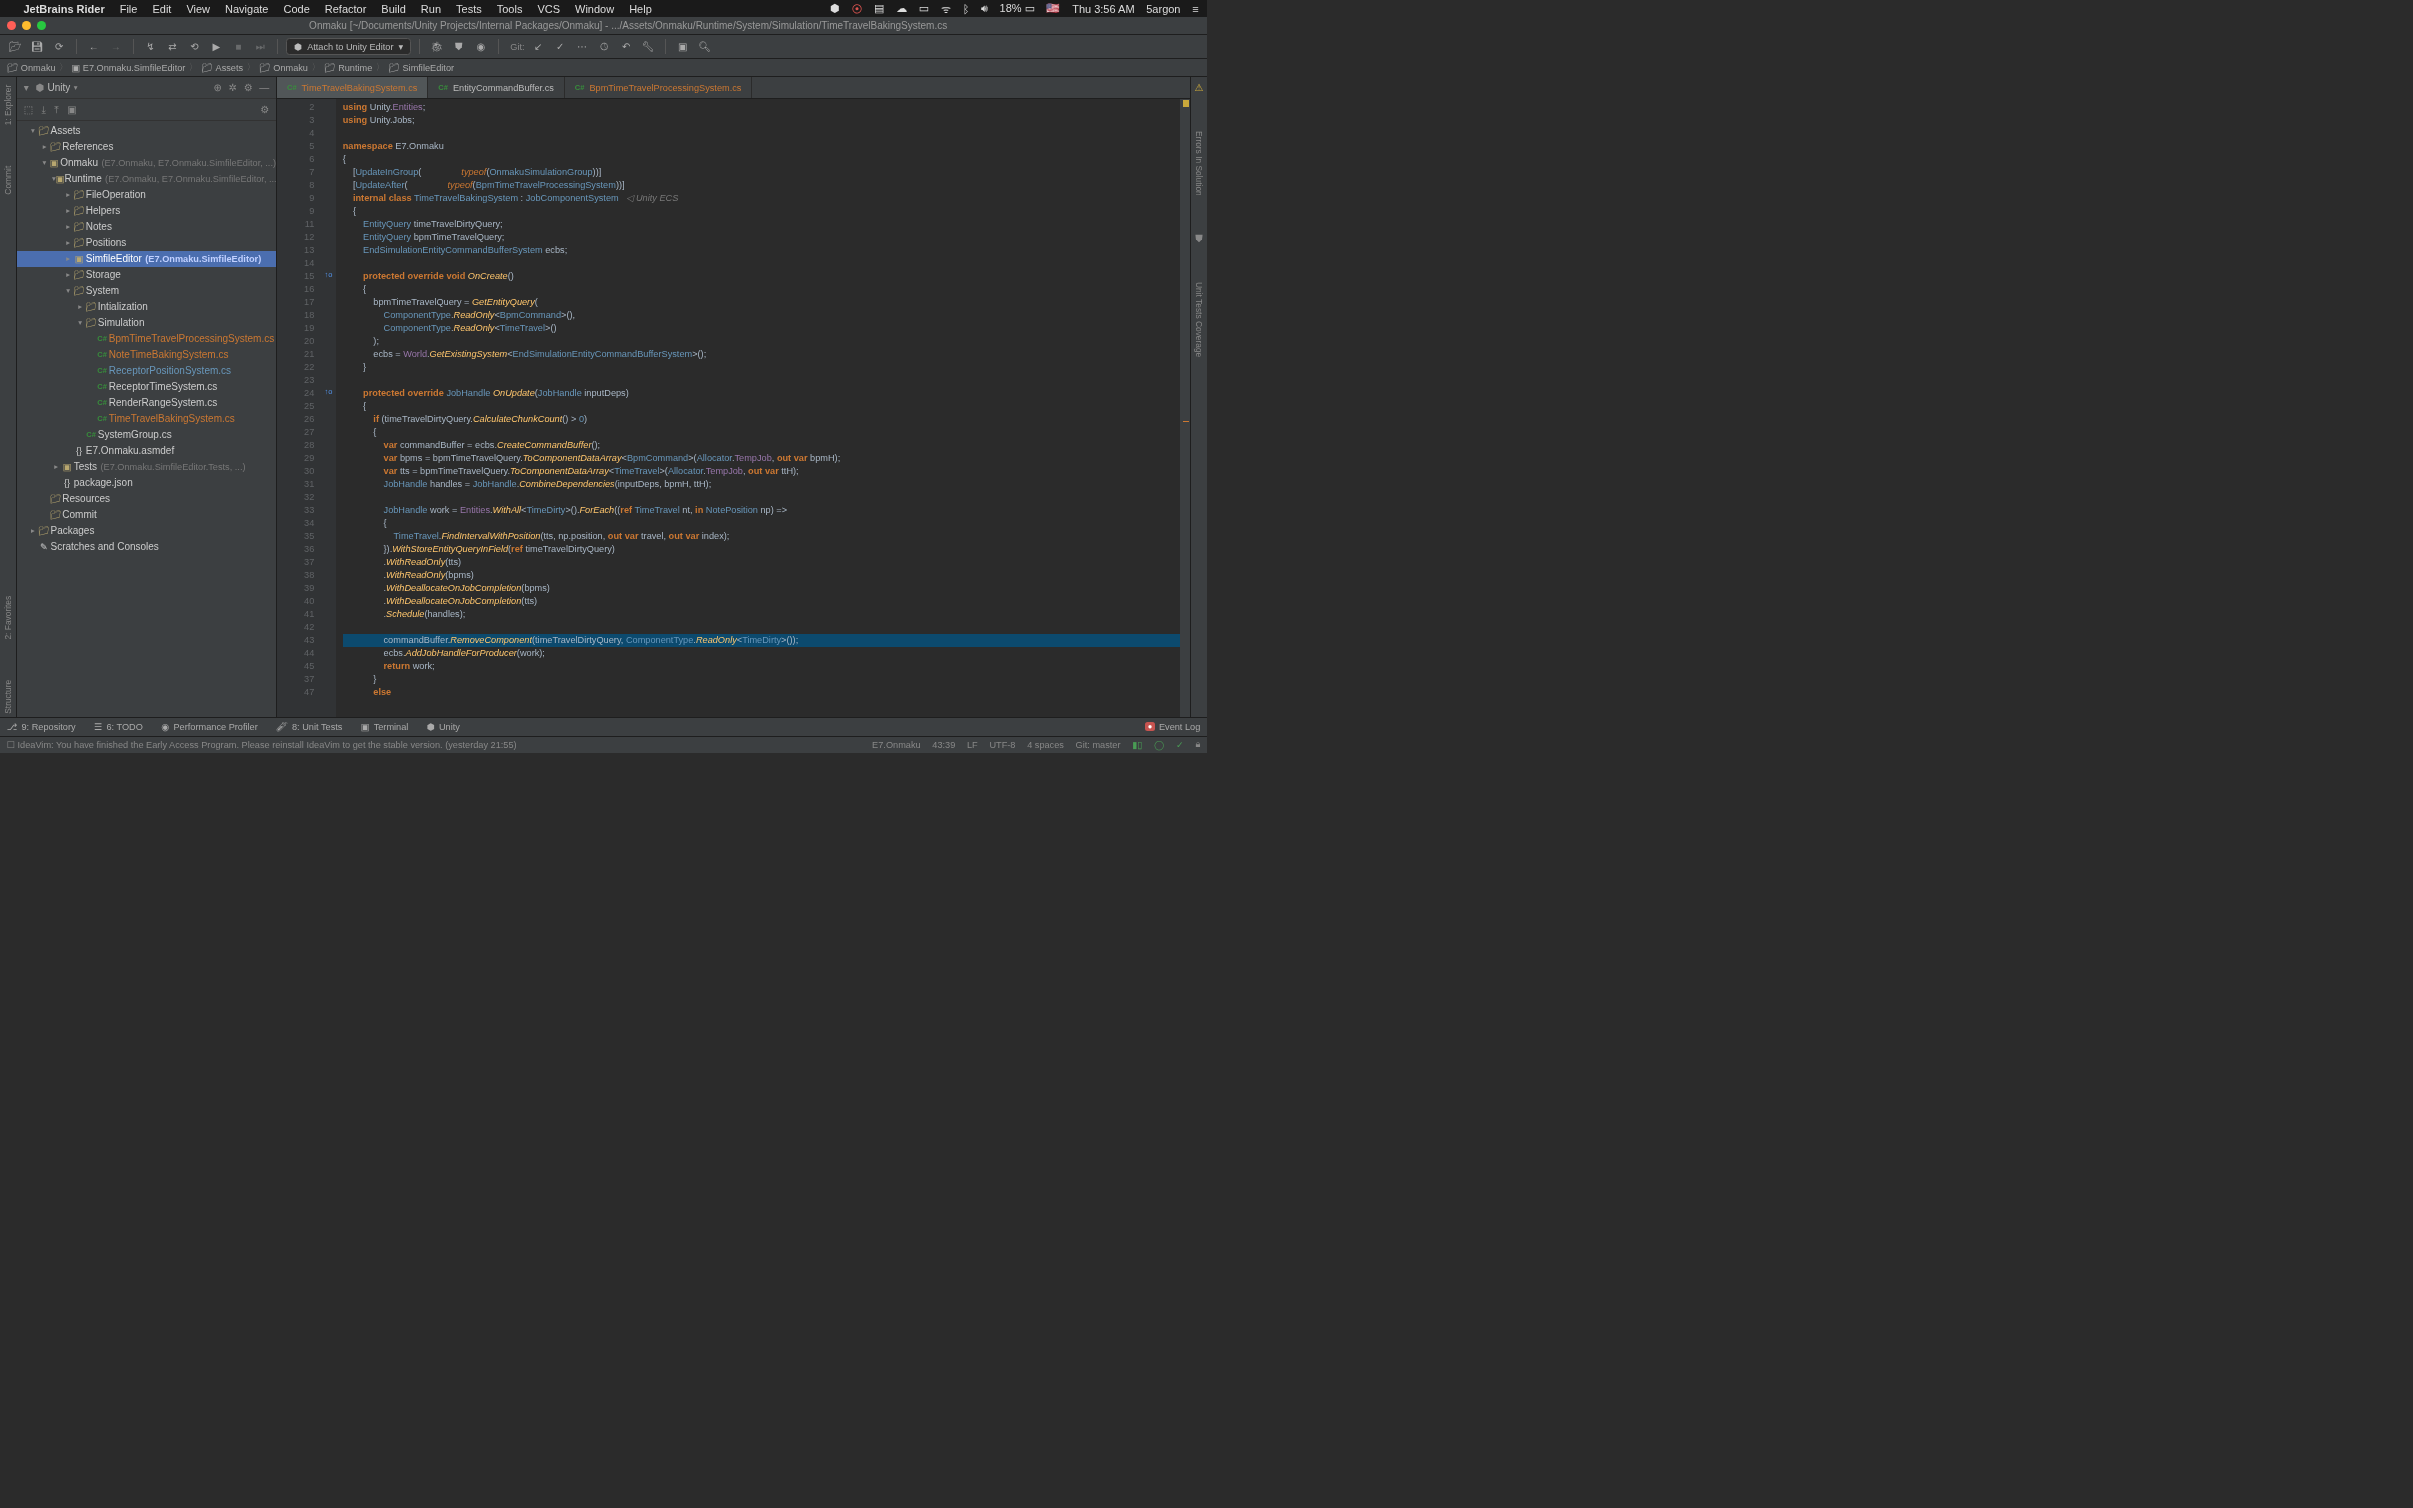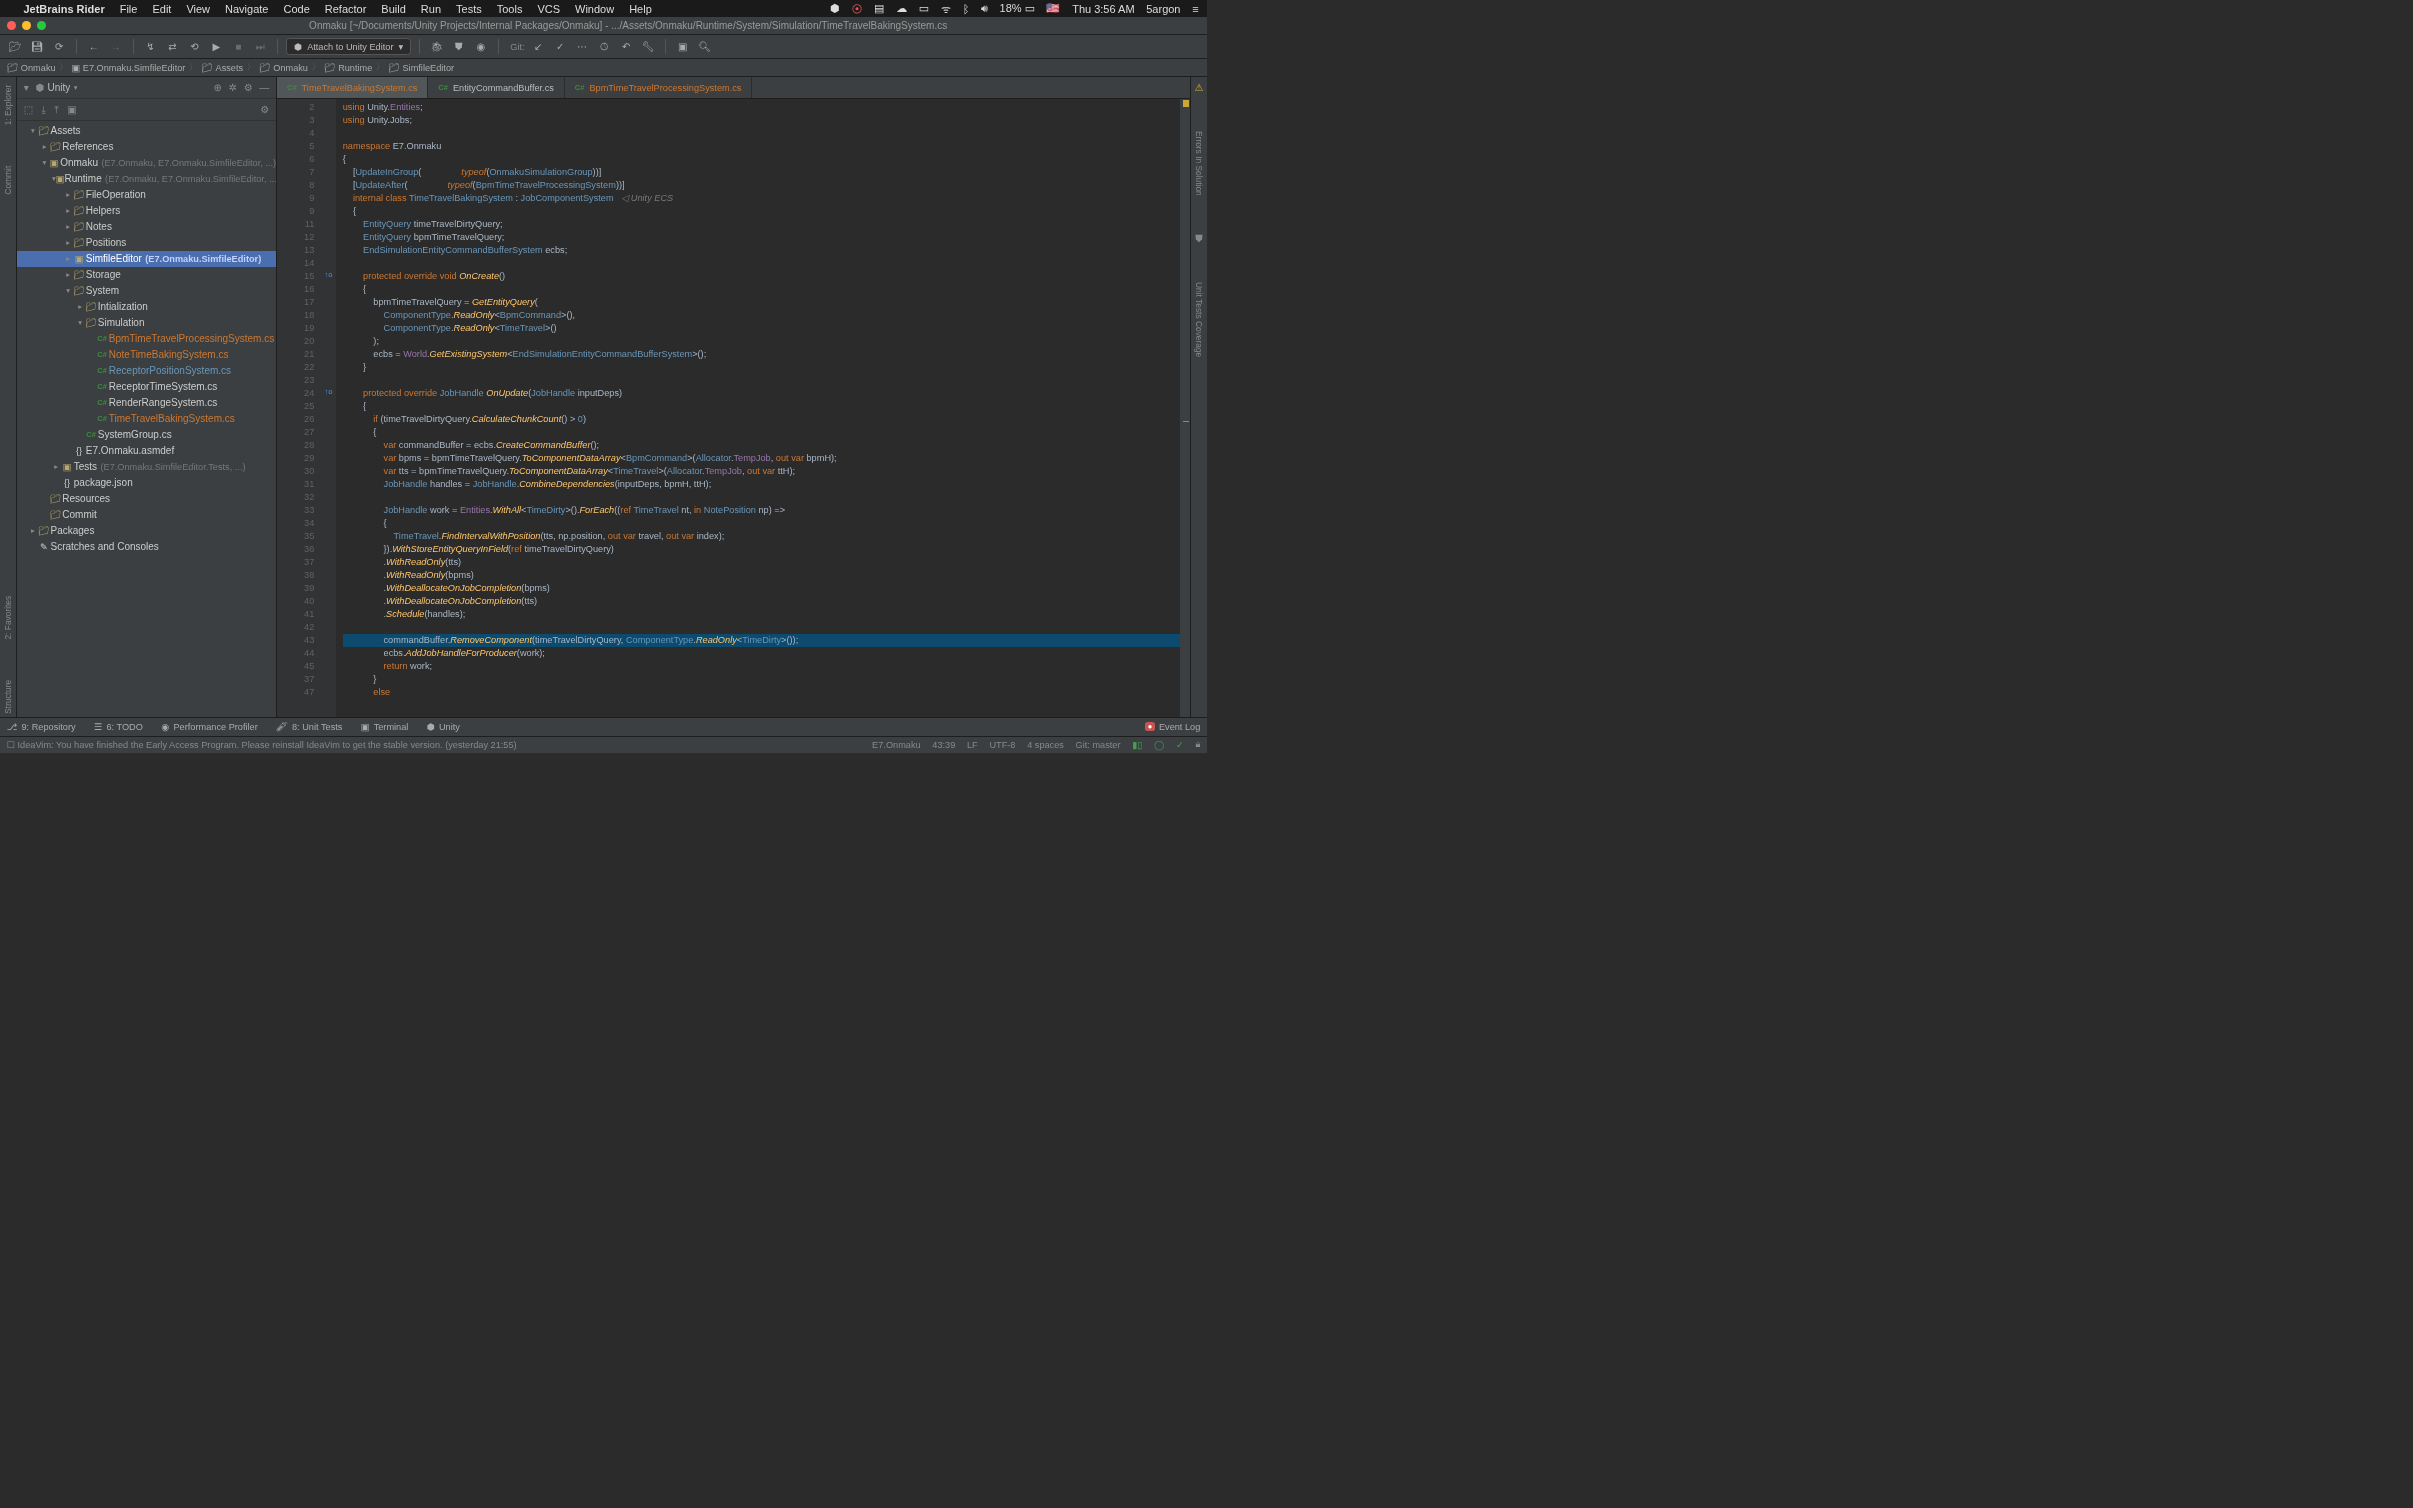--- a/index.html
+++ b/index.html
@@ -76,21 +76,21 @@
 .gutter-marks { width: 15px; background: #313335; padding-top: 1.7px; }
 .gutter-marks .mark { height: 13px; font-size: 7.5px; color: #5394ec; text-align: center; }
 .code { flex: 1; font-family: "Menlo","Consolas",monospace; font-size: 9.2px; line-height: 13px; padding: 1.7px 0 1.7px 6.7px; white-space: pre; color: #a9b7c6; overflow: hidden; }
 .code .line { height: 13px; }
 .code .line.caret { background: #0c4a6e; }
 .scroll-indicator { width: 10px; background: #3c3f41; position: relative; }
 .scroll-indicator .warn-sq { position: absolute; top: 0.8px; right: 0.8px; width: 6.7px; height: 6.7px; background: #c9a83b; }
 .scroll-indicator .err-mark { position: absolute; right: 0.8px; width: 6.7px; height: 1.7px; background: #cc7832; }
 
 
-.kw { color: #cc7832; }
+.kw { color: #cc7832; font-weight: bold; }
 .kw-i { color: #cc7832; font-style: italic; padding-left: 40px; }
 .type { color: #6897bb; }
 .method-i { color: #ffc66d; font-style: italic; }
 .num { color: #6897bb; }
 .prop { color: #9876aa; }
 .hint { color: #787878; font-style: italic; }
 
 
 .bottom-tools { height: 18.4px; background: #3c3f41; display: flex; align-items: center; padding: 0 6.7px; gap: 18.4px; border-top: 0.8px solid #1e1e1e; font-size: 9.2px; color: #aaa; }
 .bottom-tools .tool { display: flex; align-items: center; gap: 4.2px; }

